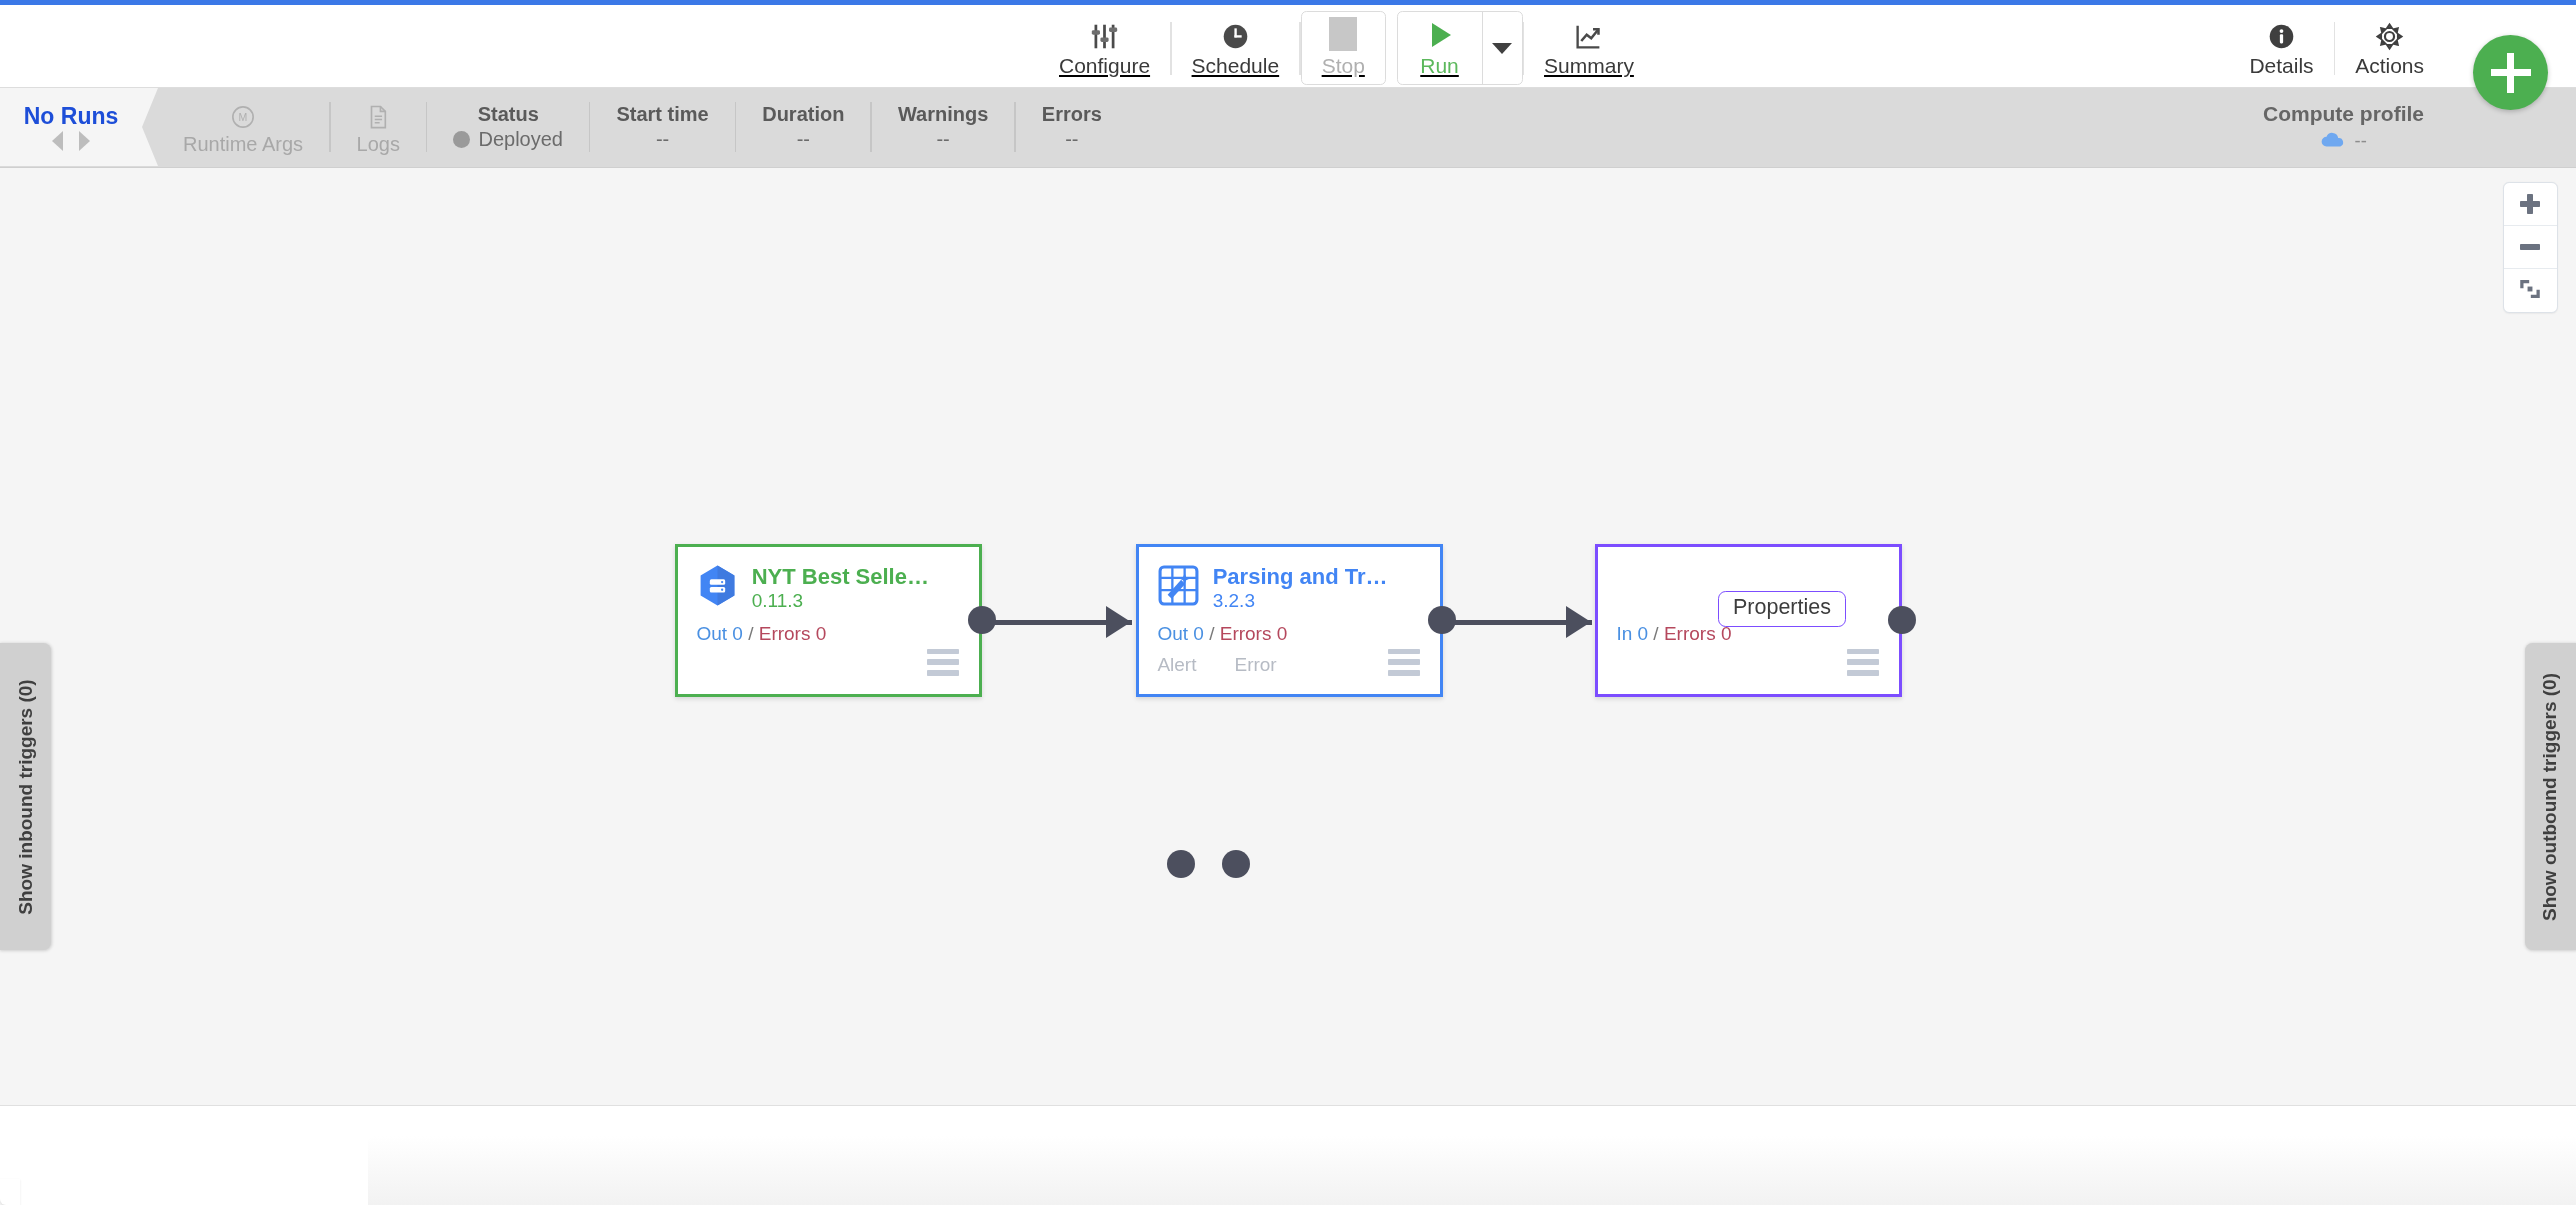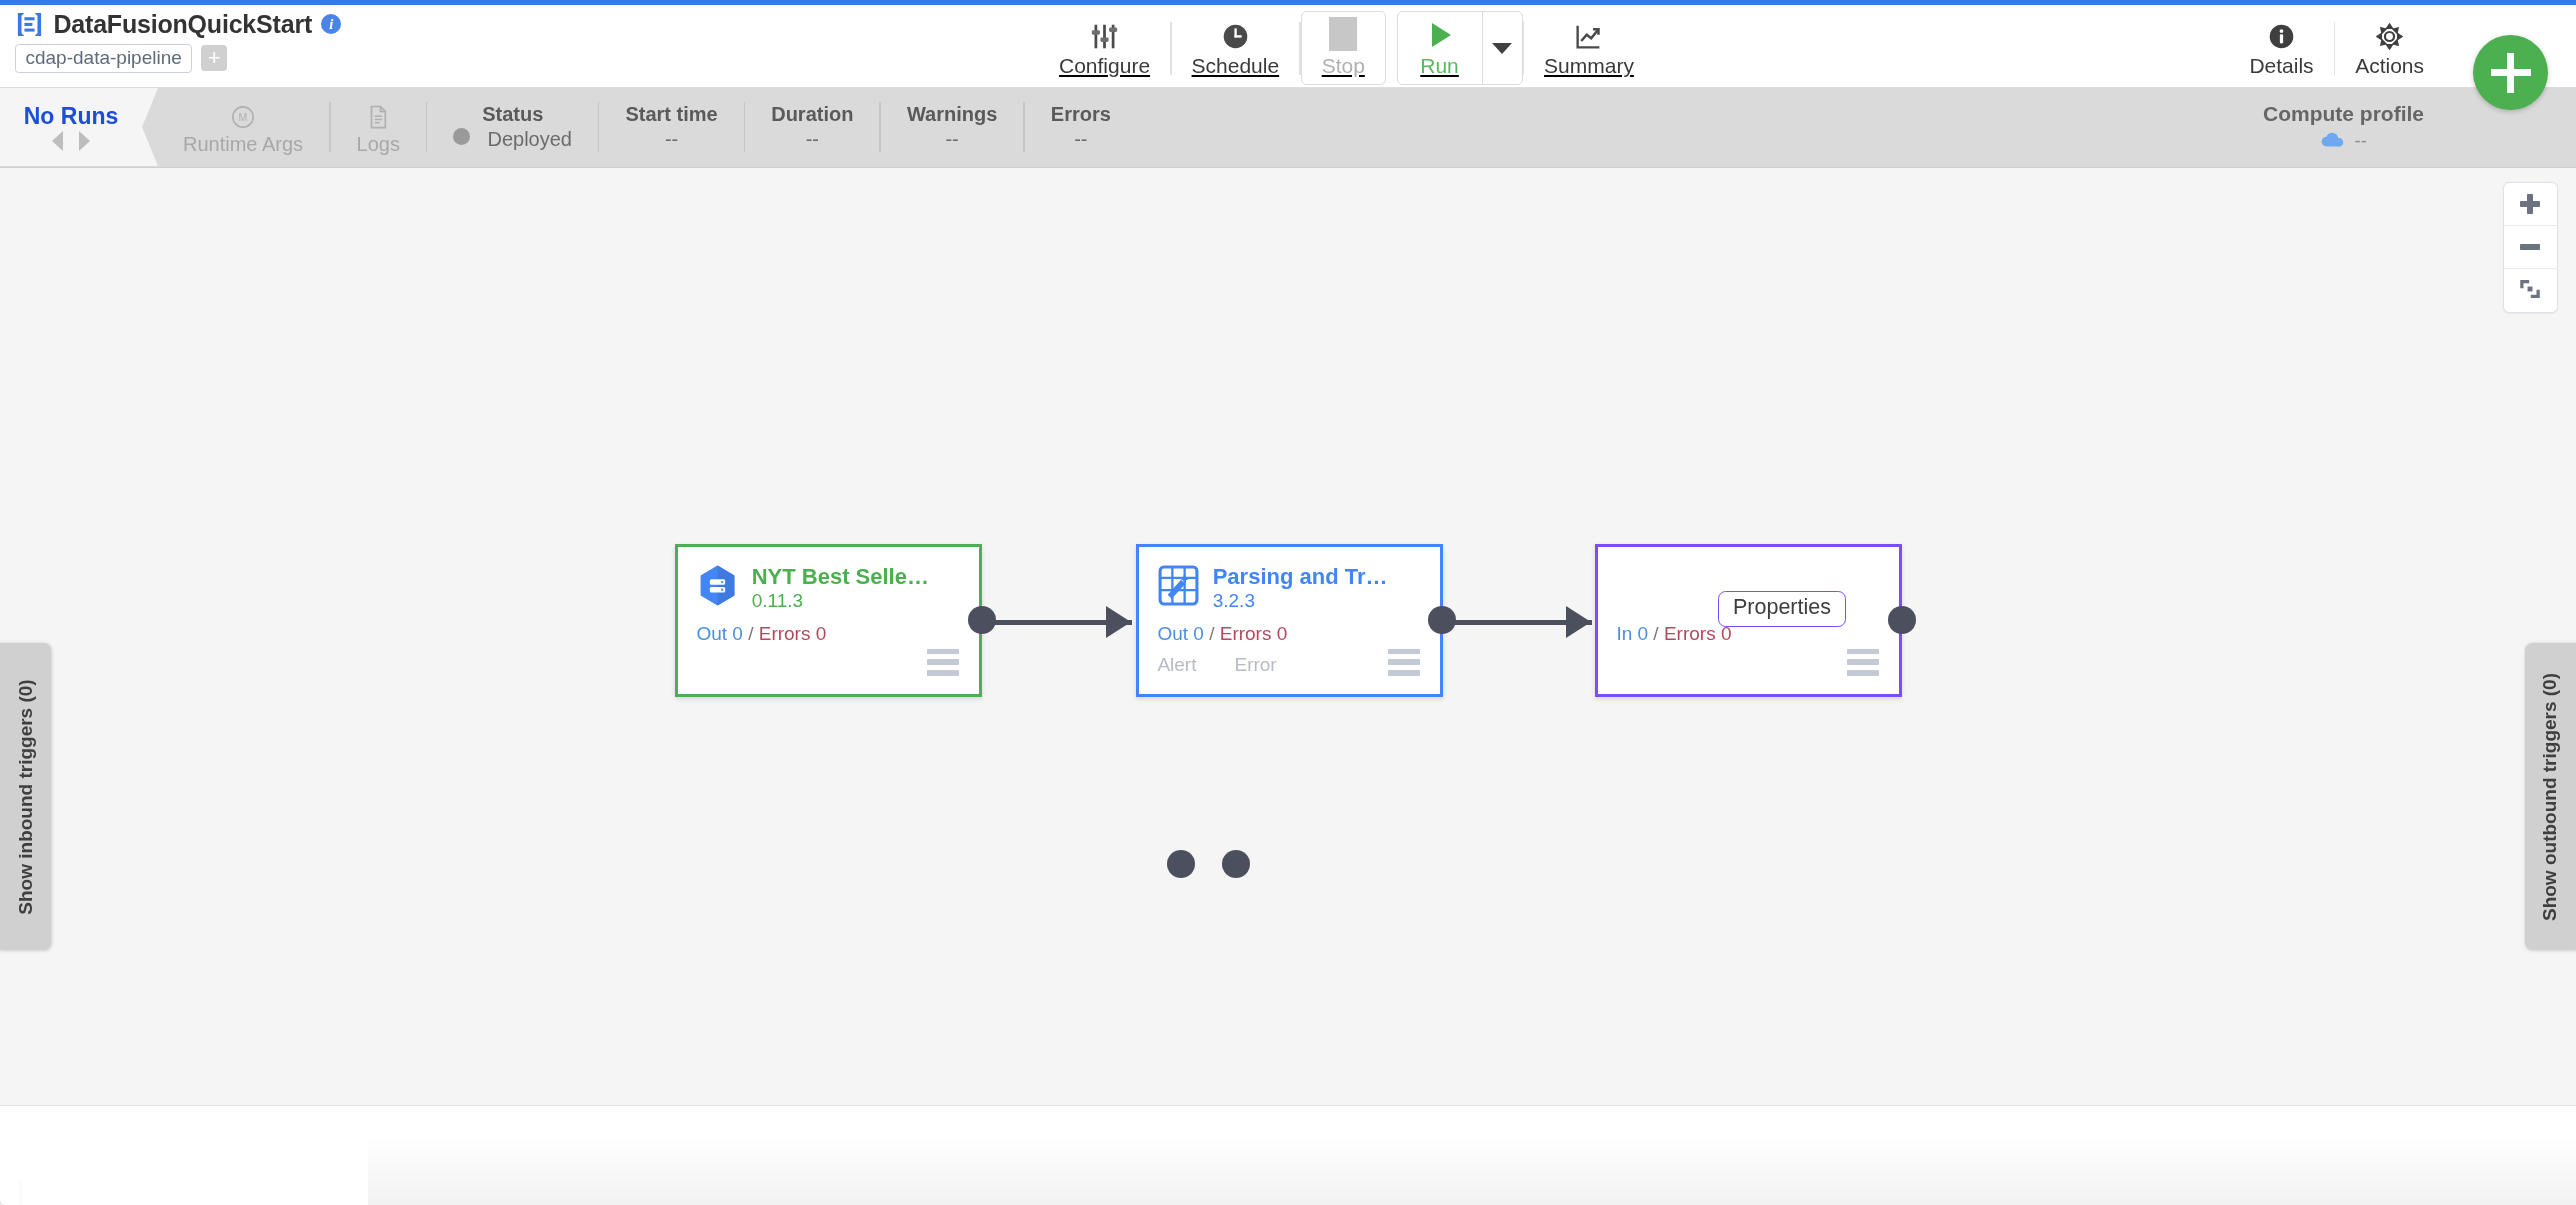--- a/index.html
+++ b/index.html
@@ -120,21 +120,21 @@
     display: flex; align-items: stretch;
   }
   .st-item {
     display: flex; flex-direction: column; align-items: center; justify-content: center;
     gap: 2.3px; padding: 0 26px; min-width: 92px;
   }
   .st-top { font-size: 20px; font-weight: bold; color: #5a5a5a; white-space: nowrap; }
   .st-bot { font-size: 20px; color: #6b6b6b; white-space: nowrap; }
   .st-item.muted .st-top, .st-item.muted .st-bot { color: #a8a8a8; font-weight: normal; }
   .st-sep { width: 1.5px; background: #c6c6c6; margin: 14px 0; }
-  .status-dot-row { display: flex; gap: 17px; }
+  .status-dot-row { display: flex; align-items: center; gap: 8px; }
   .status-dot { width: 17px; height: 17px; border-radius: 50%; background: #9a9a9a; }
 
   .compute-profile {
     position: absolute; right: 152px; top: 0; height: 78px;
     display: flex; flex-direction: column; align-items: center; justify-content: center;
     gap: 3.8px;
   }
   .cp-label { font-size: 21px; font-weight: bold; color: #666666; white-space: nowrap; }
   .cp-val { display: flex; align-items: center; gap: 8.4px; }
   .cp-dash { font-size: 18.4px; color: #8d8d8d; }
@@ -254,39 +254,20 @@
 </style>
 </head>
 <body>
 
 <div id="app">
 
   <div class="top-rule"></div>
 
   <div class="toolbar">
 
-    <div class="pipeline-id-block">
-      <div class="pipeline-title-row">
-        <span class="cdap-logo">
-          <svg viewBox="0 0 40 40" width="29" height="29">
-            <path d="M4 4 h9 l-4 4 v24 l4 4 H4 z" fill="#3b78e7"></path>
-            <path d="M36 4 h-9 l4 4 v24 l-4 4 h9 z" fill="#3b78e7"></path>
-            <rect x="13" y="10" width="14" height="4.2" fill="#3b78e7"></rect>
-            <rect x="13" y="17.8" width="11" height="4.2" fill="#3b78e7"></rect>
-            <rect x="13" y="25.6" width="14" height="4.2" fill="#3b78e7"></rect>
-          </svg>
-        </span>
-        <span class="pipeline-name">DataFusionQuickStart</span>
-        <span class="info-dot">i</span>
-      </div>
-      <div class="artifact-row">
-        <span class="artifact-chip">cdap-data-pipeline</span>
-        <span class="plus-chip">+</span>
-      </div>
-    </div>
 
     <div class="tb-actions">
 
       <div class="tb-item">
         <span class="tb-icon">
           <svg viewBox="0 0 32 32" width="29" height="29">
             <rect x="5" y="3" width="3" height="26" fill="#4a4a4a"></rect>
             <rect x="14.5" y="3" width="3" height="26" fill="#4a4a4a"></rect>
             <rect x="24" y="3" width="3" height="26" fill="#4a4a4a"></rect>
             <rect x="2" y="9" width="9" height="5" rx="1.6" fill="#6e6e6e"></rect>

